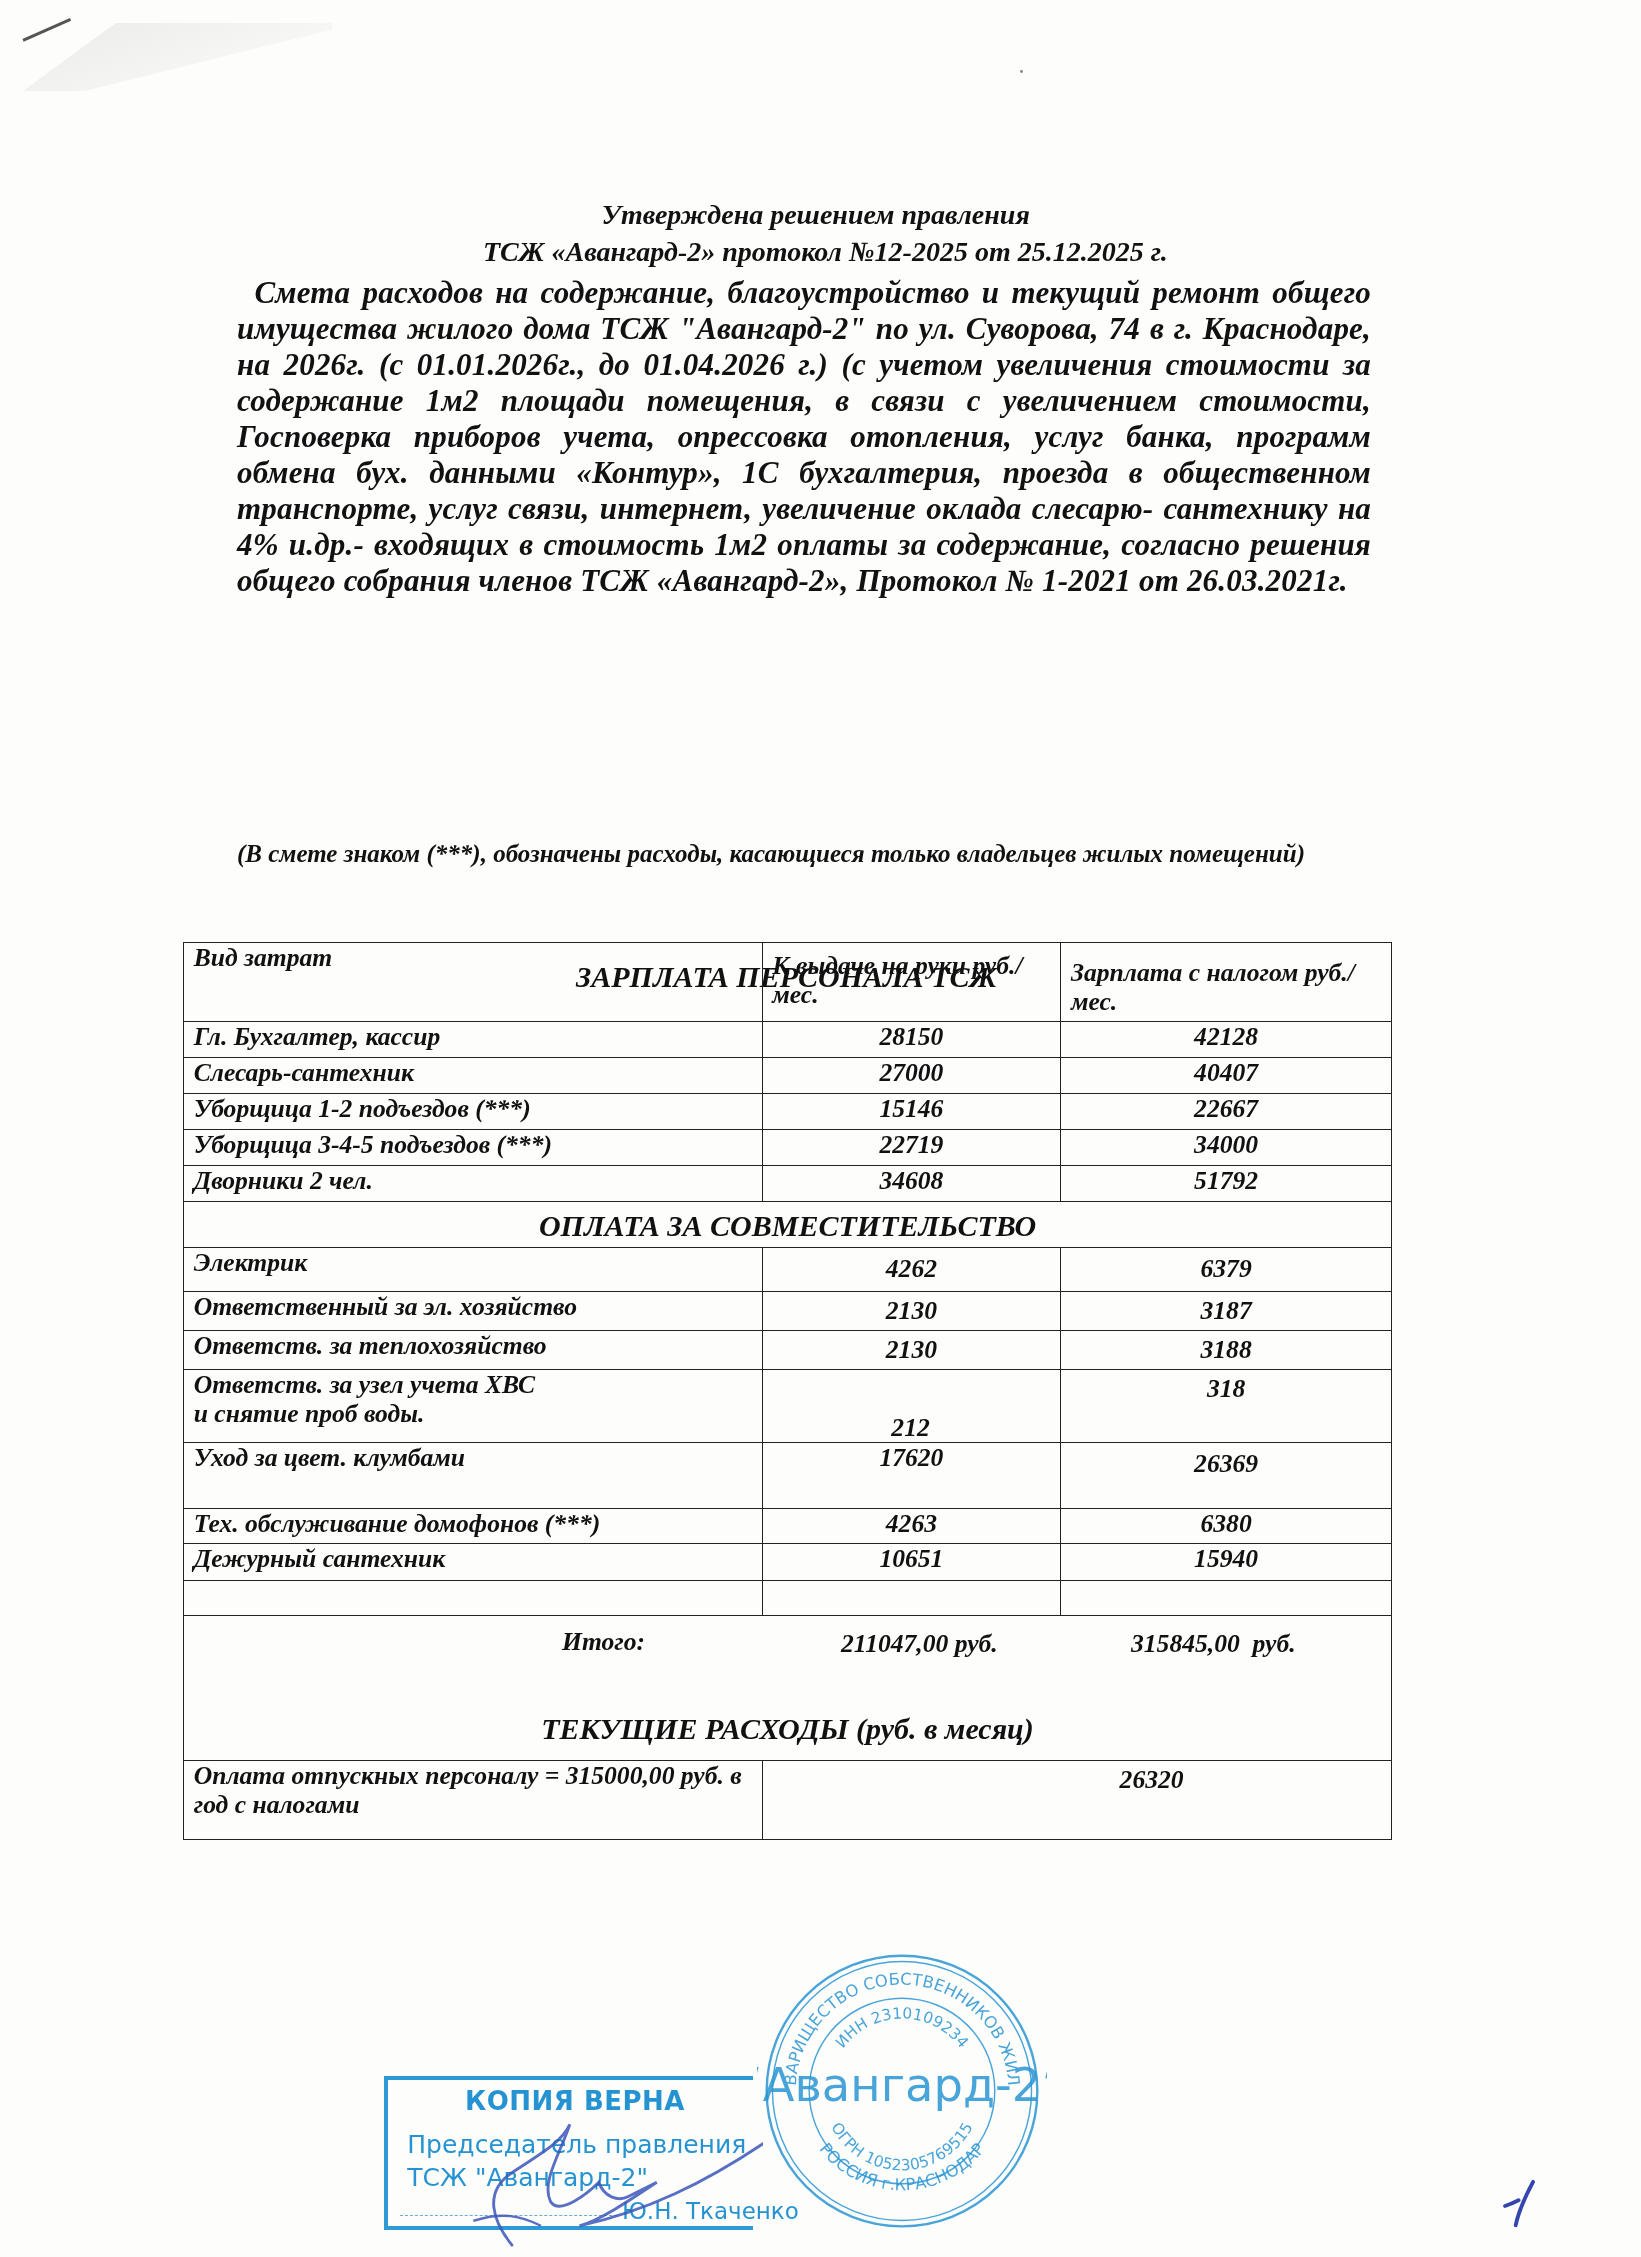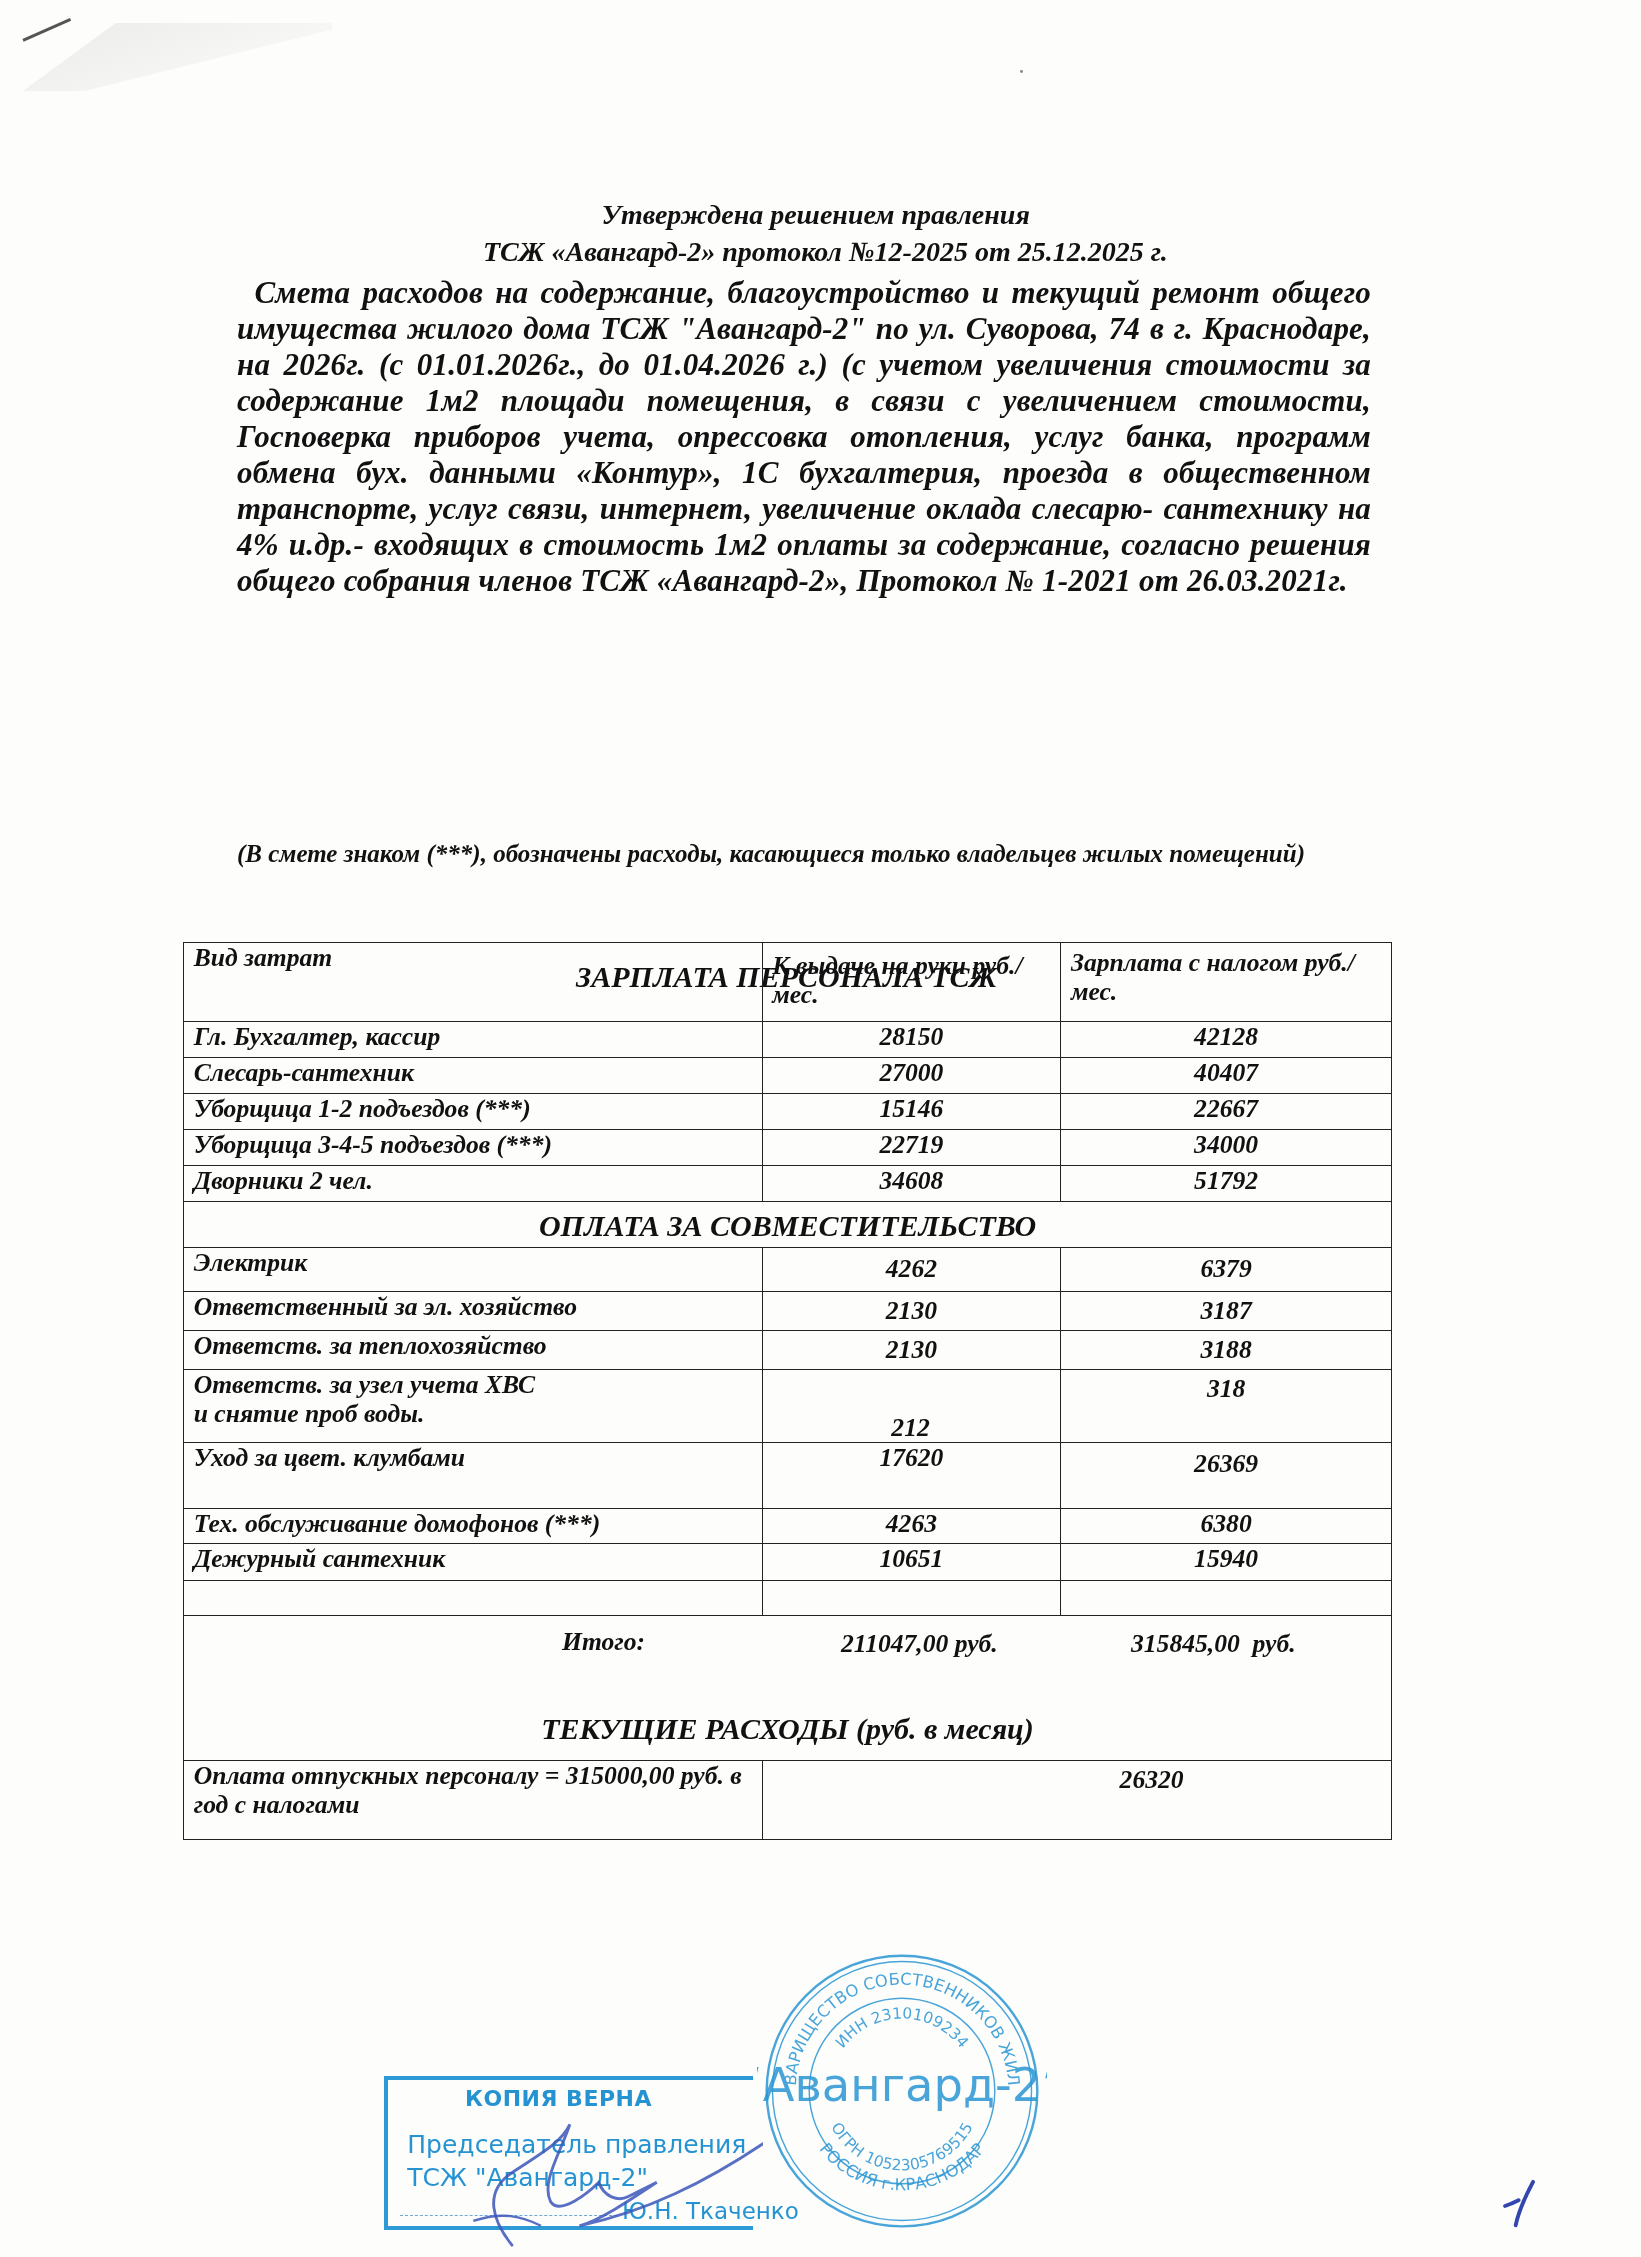--- a/index.html
+++ b/index.html
@@ -51,21 +51,21 @@
   }
   .col1 { width: 558px; }
   .col2 { width: 288px; }
   .col3 { width: 319px; }
   .stamp-box {
     position: absolute; left: 384px; top: 2076px; width: 365px; height: 146px;
     border: 4.8px solid #2d9ad6; border-right: none; color: #2593d2;
     font-family: "DejaVu Sans", "Liberation Sans", sans-serif;
   }
   .stamp-box .big {
-    position: absolute; left: 77px; top: 5.8px; font-size: 22px; font-weight: bold; letter-spacing: 0.5px;
+    position: absolute; left: 77px; top: 5.8px; font-size: 26px; font-weight: bold; letter-spacing: 0.5px;
   }
   .stamp-box .l1 { position: absolute; left: 19.3px; top: 50px; font-size: 25px; }
   .stamp-box .l2 { position: absolute; left: 19.3px; top: 83px; font-size: 25px; }
   .stamp-box .l3 { position: absolute; left: 234px; top: 118px; font-size: 23px; white-space: nowrap; }
   .stamp-box .sigline {
     position: absolute; left: 11.6px; top: 135px; width: 217px; border-top: 1px dashed #6aaad5;
   }
   .seal { position: absolute; left: 757px; top: 1946px; width: 290px; height: 290px; }
   .signature { position: absolute; left: 454px; top: 2105px; width: 309px; height: 145px; }
   .page-num { position: absolute; left: 1501px; top: 2177px; width: 39px; height: 58px; }
@@ -92,21 +92,21 @@
 <table class="budget" style="top:942px;">
   <colgroup>
       <col class="col1">
       <col class="col2">
       <col class="col3">
     </colgroup>
   <tbody>
       <tr style="height:79px;">
     <td>Вид затрат</td>
     <td class="hdr-cell" style="padding-top:7.7px;">К выдаче на руки руб./ мес.</td>
-    <td style="padding-top:5px;">Зарплата с налогом руб./мес.</td>
+    <td style="padding-top:15px;">Зарплата с налогом руб./мес.</td>
   </tr>
   <tr style="height:36px;">
     <td>Гл. Бухгалтер, кассир</td>
     <td class="num">28150</td>
     <td class="num">42128</td>
   </tr>
   <tr style="height:36px;">
     <td>Слесарь-сантехник</td>
     <td class="num">27000</td>
     <td class="num">40407</td>

